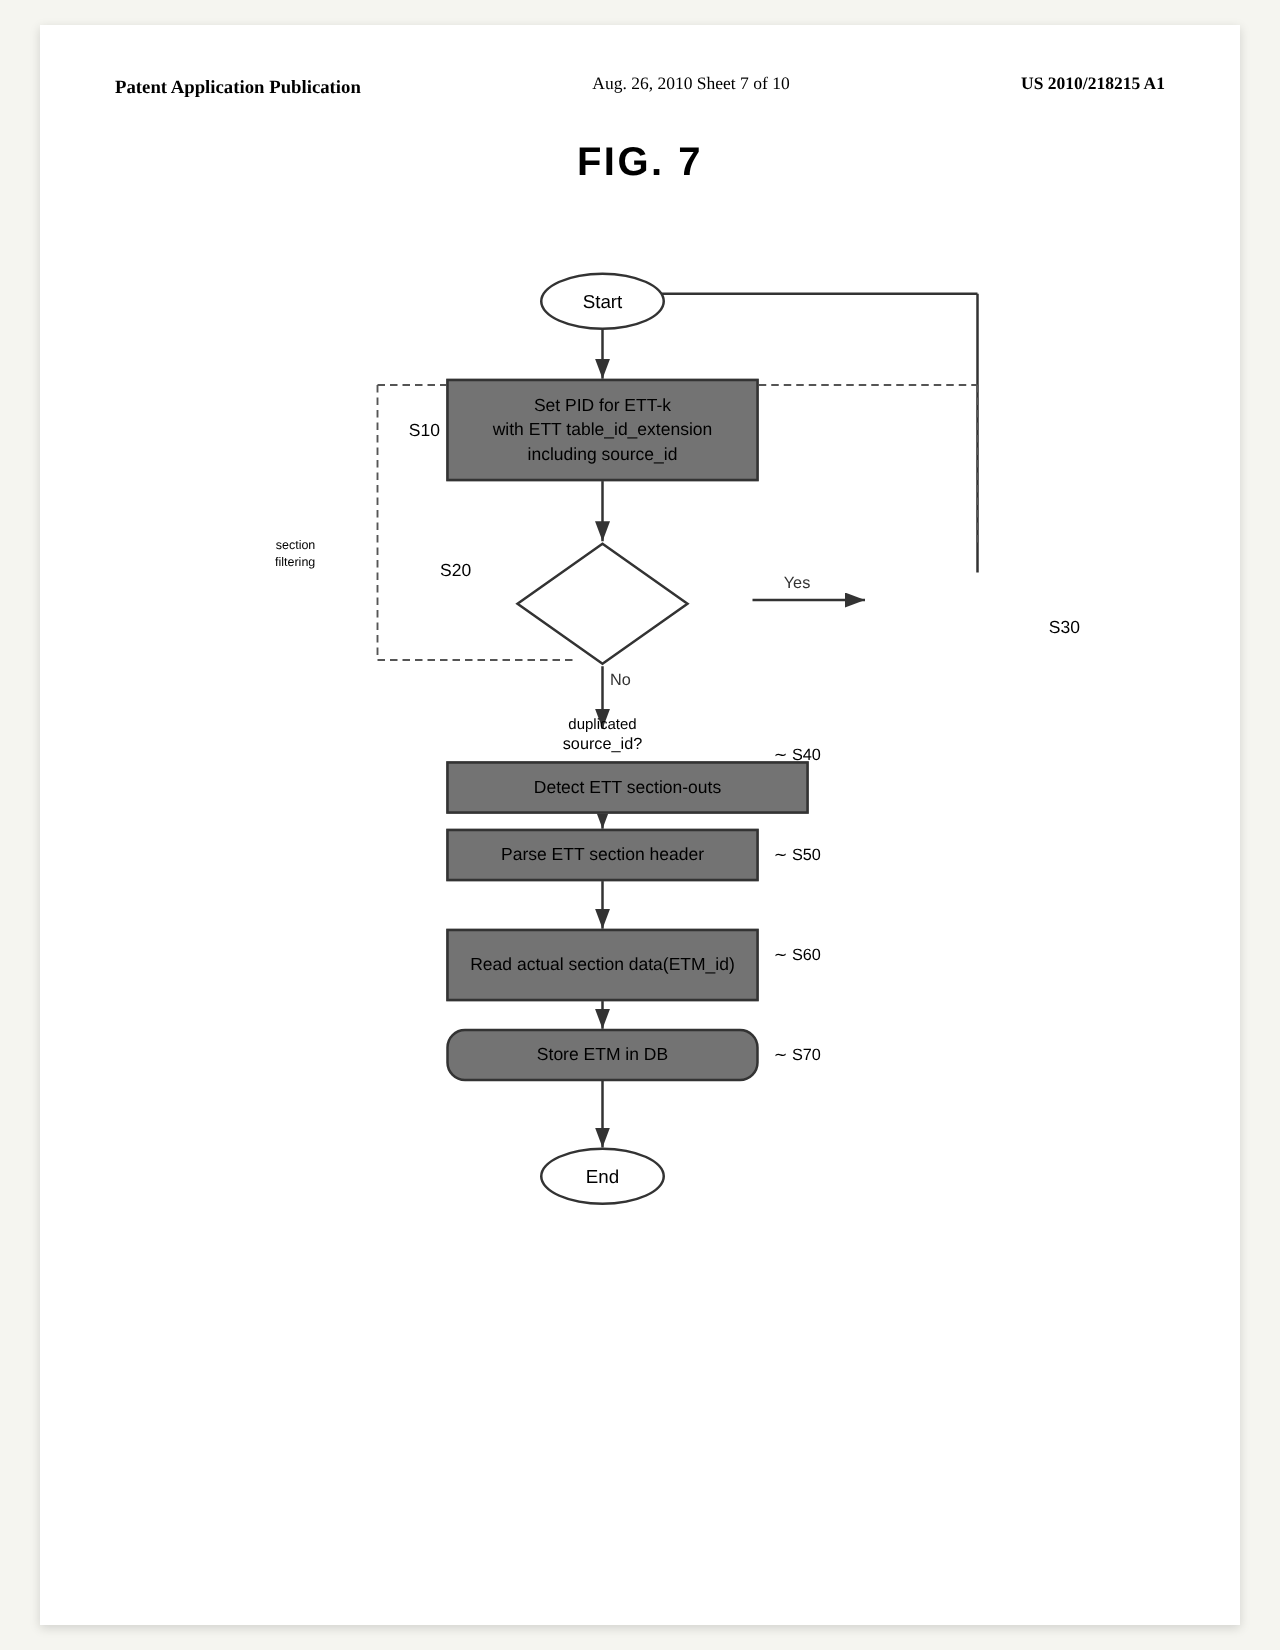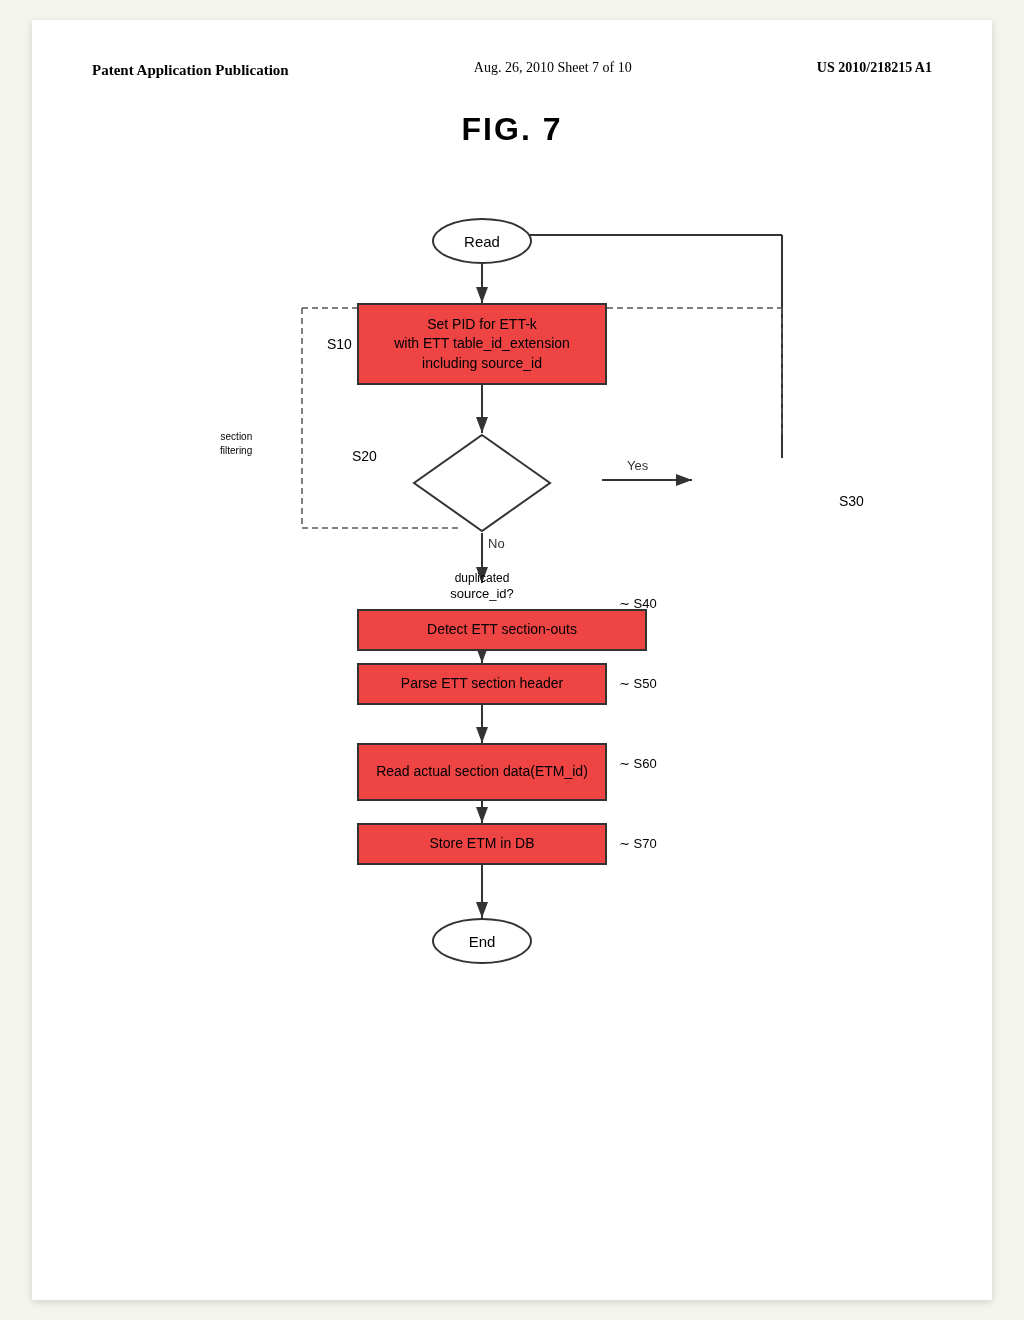--- a/index.html
+++ b/index.html
@@ -69,21 +69,21 @@
       background: #fff;
       display: flex;
       align-items: center;
       justify-content: center;
       font-size: 15px;
       font-family: Arial, sans-serif;
     }
     .rect {
       position: absolute;
       border: 2px solid #333;
-      background: #ef4444;
+      background: #737373;
       display: flex;
       align-items: center;
       justify-content: center;
       text-align: center;
       font-size: 14px;
       font-family: Arial, sans-serif;
       line-height: 1.4;
     }
     .diamond {
       position: absolute;
@@ -178,21 +178,21 @@
         <line x1="435" y1="120" x2="610" y2="120" stroke="#555" stroke-width="1.5" stroke-dasharray="6,4"></line>
 
         <line x1="610" y1="120" x2="610" y2="250" stroke="#555" stroke-width="1.5" stroke-dasharray="6,4"></line>
 
         <text x="455" y="282" font-size="13" font-family="Arial, sans-serif" fill="#333">Yes</text>
 
         <text x="316" y="360" font-size="13" font-family="Arial, sans-serif" fill="#333">No</text>
       </svg>
 
       <div class="oval" style="left:260px; top:30px; width:100px; height:46px;">
-        <span>Read</span>
+        <span>Start</span>
       </div>
 
       <div class="step-label" style="left:155px; top:148px;">S10</div>
 
       <div class="rect" style="left:185px; top:115px; width:250px; height:82px; padding:8px;">
         <span style="white-space:pre-line;">Set PID for ETT-k
 with ETT table_id_extension
 including source_id</span>
       </div>
 
@@ -228,21 +228,21 @@
       </div>
 
       <div class="rect" style="left:185px; top:555px; width:250px; height:58px;text-align:center;">
         <span>Read actual section data(ETM_id)</span>
       </div>
 
       <div class="step-label" style="left:447px; top:568px; font-size:13px;">
         <span style="font-size:13px;">∼ </span><span>S60</span>
       </div>
 
-      <div class="rect" style="left:185px; top:635px; width:250px; height:42px;">
+      <div class="rect" style="left:185px; top:635px; width:250px; height:42px;border-radius:15px;">
         <span>Store ETM in DB</span>
       </div>
 
       <div class="step-label" style="left:447px; top:648px; font-size:13px;">
         <span style="font-size:13px;">∼ </span><span>S70</span>
       </div>
 
       <div class="oval" style="left:260px; top:730px; width:100px; height:46px;">
         <span>End</span>
       </div>

